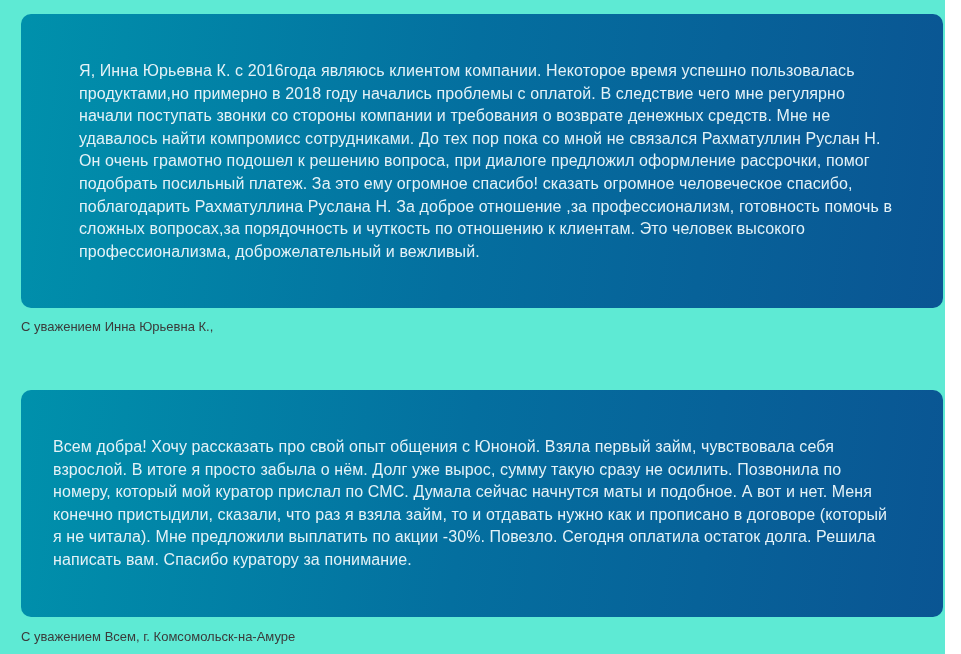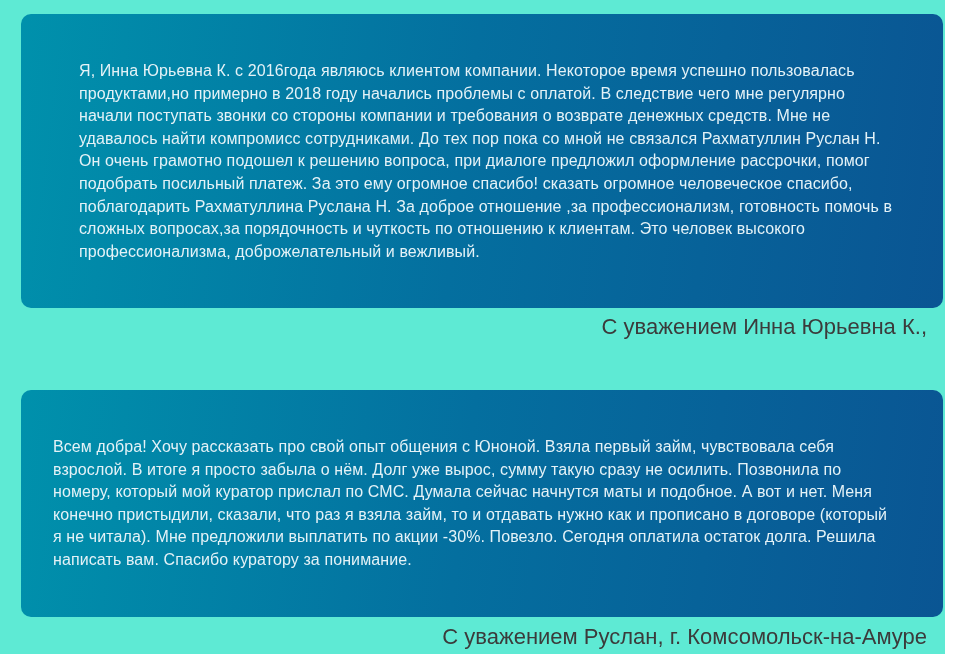--- a/index.html
+++ b/index.html
@@ -38,23 +38,22 @@
   }
   .testimonial-text {
     margin: 0;
     text-align: left;
     letter-spacing: 0.1px;
   }
   .signature {
     position: absolute;
     left: 21px;
     right: 18px;
-    text-align: right;
     color: #3b3b3b;
-    font-size: 22px;
+    font-size: 13px;
     line-height: 20px;
   }
   .signature-1 {
     top: 317px;
   }
   .signature-2 {
     top: 627px;
   }
 </style>
 </head>
@@ -65,15 +64,15 @@
   <div class="testimonial-card card-1">
     <p class="testimonial-text">Я, Инна Юрьевна К. с 2016года являюсь клиентом компании. Некоторое время успешно пользовалась продуктами,но примерно в 2018 году начались проблемы с оплатой. В следствие чего мне регулярно начали поступать звонки со стороны компании и требования о возврате денежных средств. Мне не удавалось найти компромисс сотрудниками. До тех пор пока со мной не связался Рахматуллин Руслан Н. Он очень грамотно подошел к решению вопроса, при диалоге предложил оформление рассрочки, помог подобрать посильный платеж. За это ему огромное спасибо! сказать огромное человеческое спасибо, поблагодарить Рахматуллина Руслана Н. За доброе отношение ,за профессионализм, готовность помочь в сложных вопросах,за порядочность и чуткость по отношению к клиентам. Это человек высокого профессионализма, доброжелательный и вежливый.</p>
   </div>
 
   <div class="signature signature-1">С уважением Инна Юрьевна К.,</div>
 
   <div class="testimonial-card card-2">
     <p class="testimonial-text">Всем добра! Хочу рассказать про свой опыт общения с Юноной. Взяла первый займ, чувствовала себя взрослой. В итоге я просто забыла о нём. Долг уже вырос, сумму такую сразу не осилить. Позвонила по номеру, который мой куратор прислал по СМС. Думала сейчас начнутся маты и подобное. А вот и нет. Меня конечно пристыдили, сказали, что раз я взяла займ, то и отдавать нужно как и прописано в договоре (который я не читала). Мне предложили выплатить по акции -30%. Повезло. Сегодня оплатила остаток долга. Решила написать вам. Спасибо куратору за понимание.</p>
   </div>
 
-  <div class="signature signature-2">С уважением Руслан, г. Комсомольск-на-Амуре</div>
+  <div class="signature signature-2">С уважением Всем, г. Комсомольск-на-Амуре</div>
 
 </div>
 
 </body></html>

